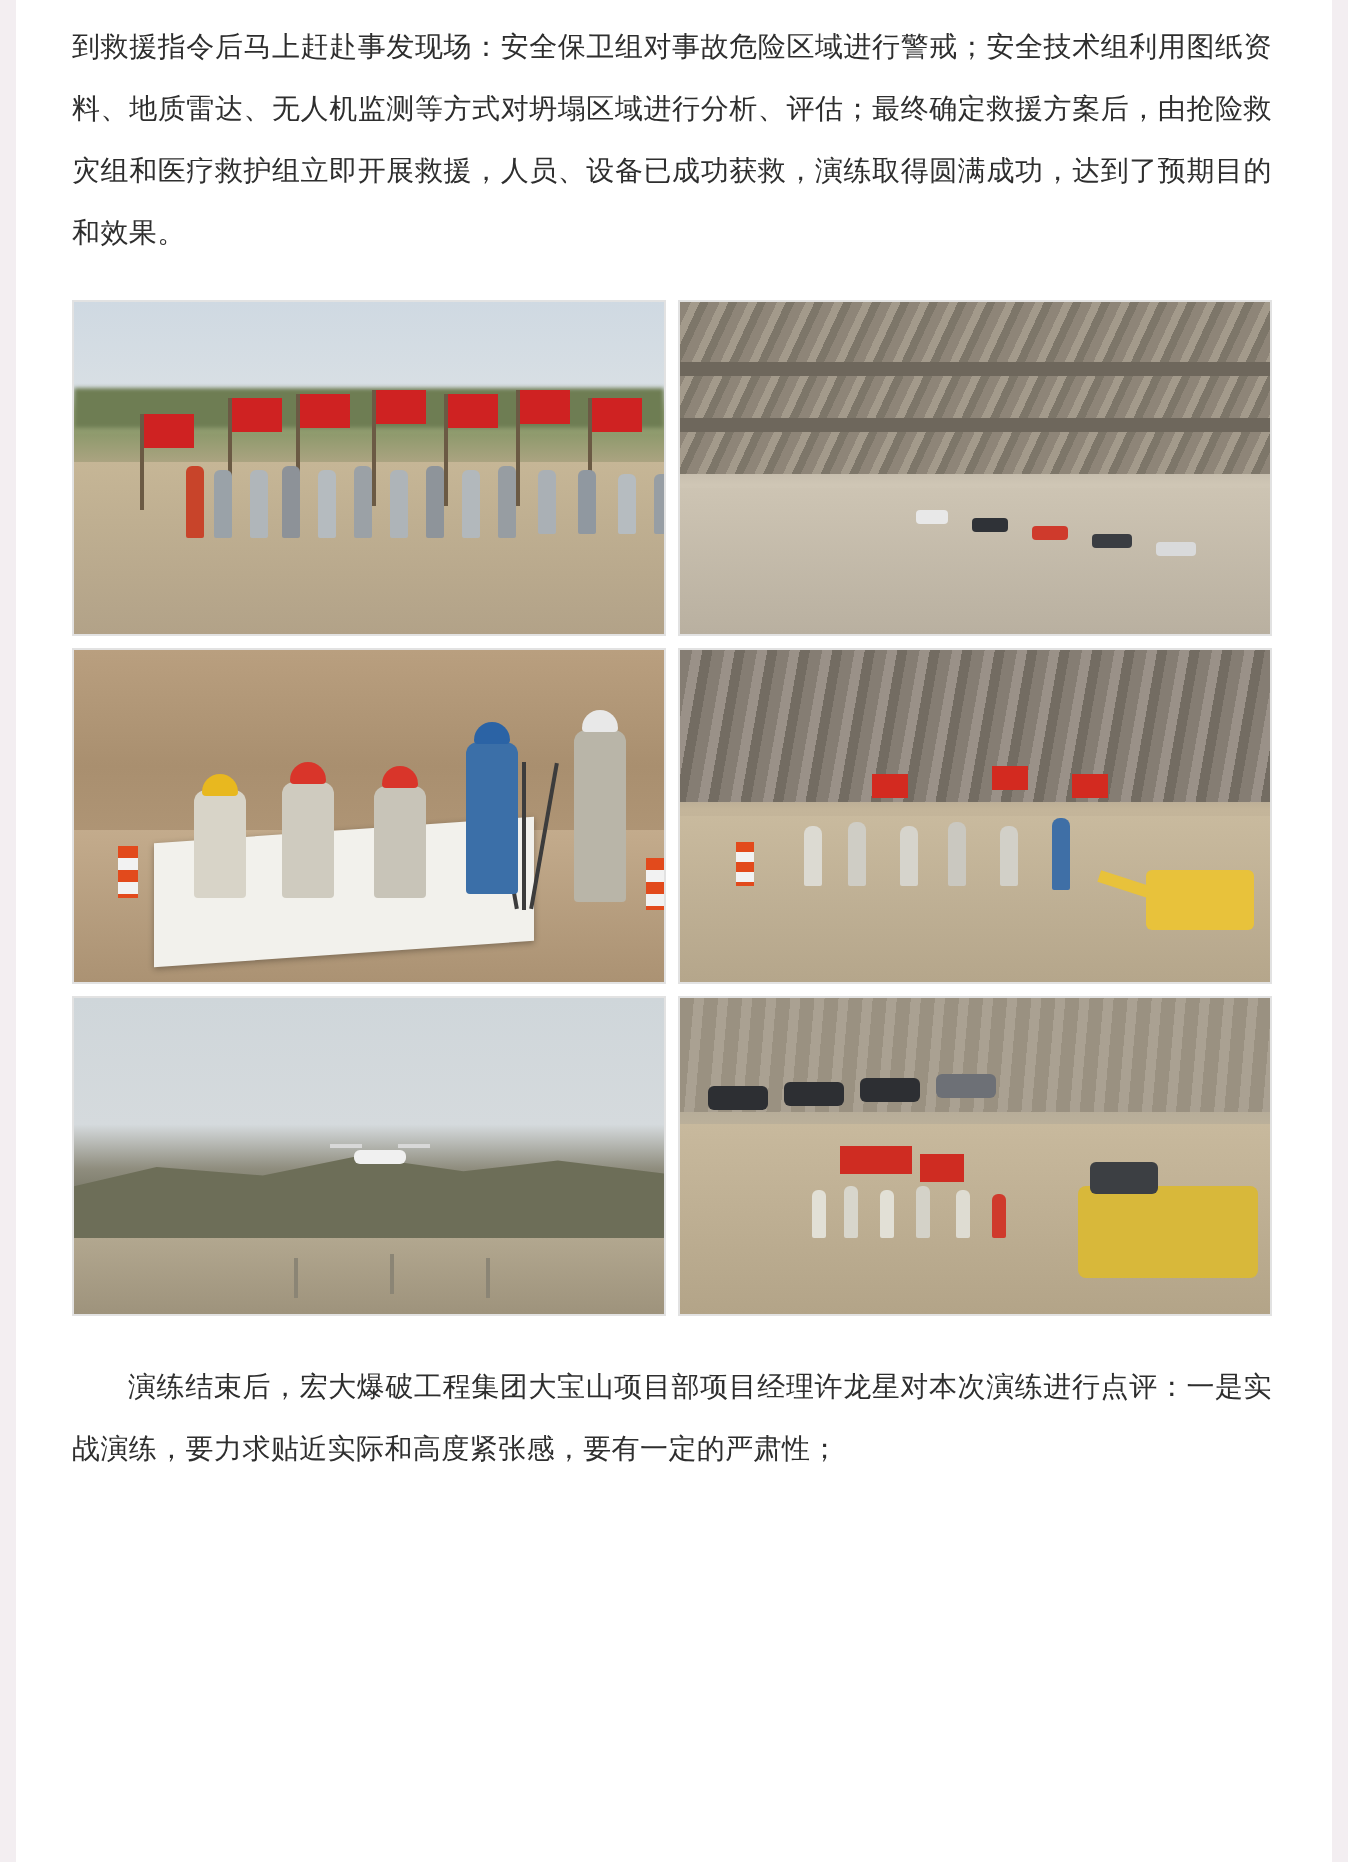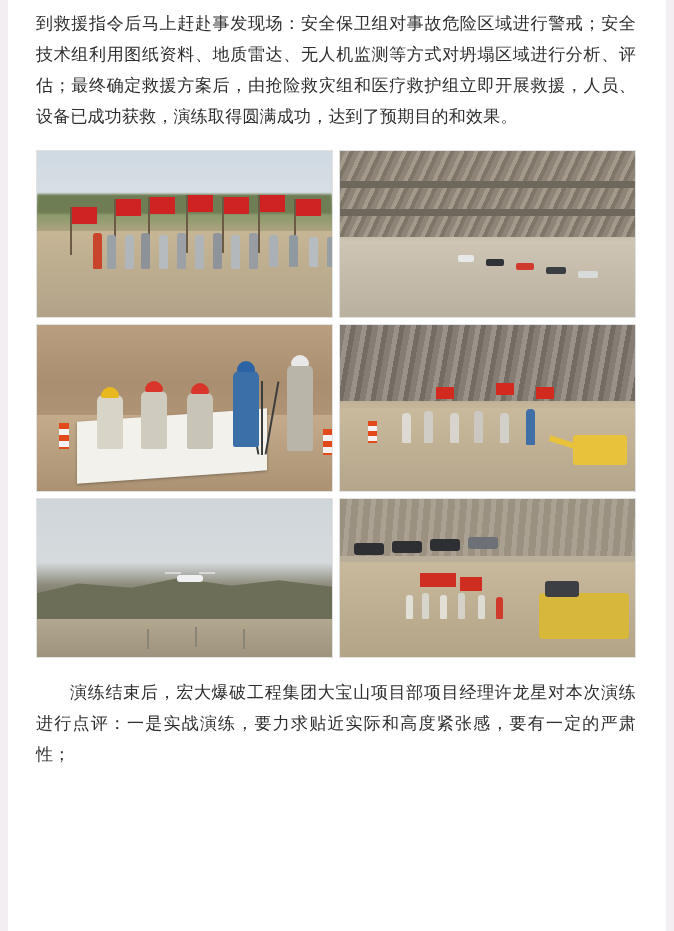--- a/index.html
+++ b/index.html
@@ -27,21 +27,21 @@
     width: 8px;
     background: #f3eef1;
   }
   .edge-right {
     position: absolute;
     right: 0; top: 0; bottom: 0;
     width: 8px;
     background: #f3eef1;
   }
   .para {
-    font-size: 17px;
+    font-size: 14px;
     line-height: 31px;
     color: #2e2e2e;
     text-align: justify;
     text-justify: inter-ideograph;
     letter-spacing: 0.2px;
     margin: 0;
   }
   .para-first {
     padding-top: 8px;
   }
@@ -112,21 +112,21 @@
   
   .p6 { background: linear-gradient(#a79e8d 0%, #b7ad99 36%, #cabb9f 56%, #b9aa8e 100%); }
   .p6 .far { position:absolute; left:0; right:0; top:0; height:36%; background: repeating-linear-gradient(95deg, #9a9181 0 7px, #aaa192 7px 12px); }
   .p6 .lot { position:absolute; left:0; right:0; bottom:0; height:60%; background:linear-gradient(#c8b99d,#b3a488); }
   .p6 .suv { position:absolute; height:12px; width:30px; background:#2d2f33; border-radius:3px; }
   .p6 .banner { position:absolute; width:36px; height:14px; background:#cf2c22; }
   .p6 .person2 { position:absolute; width:7px; border-radius:3px 3px 1px 1px; }
   .p6 .truck { position:absolute; right:6px; bottom:18px; width:90px; height:46px; background:#d8b83a; border-radius:4px; }
   .p6 .truck:before { content:""; position:absolute; left:6px; top:-12px; width:34px; height:16px; background:#3c3f43; border-radius:3px; }
 
-  .tail { padding-top: 14px; font-family: Liberation Mono, monospace; }
+  .tail { padding-top: 14px; }
   .para + .para { margin-top: 2px; }
 </style>
 </head>
 <body>
 
 <div class="page">
   <div class="edge-left"></div>
   <div class="edge-right"></div>
 
   <p class="para para-first">到救援指令后马上赶赴事发现场：安全保卫组对事故危险区域进行警戒；安全技术组利用图纸资料、地质雷达、无人机监测等方式对坍塌区域进行分析、评估；最终确定救援方案后，由抢险救灾组和医疗救护组立即开展救援，人员、设备已成功获救，演练取得圆满成功，达到了预期目的和效果。</p>

